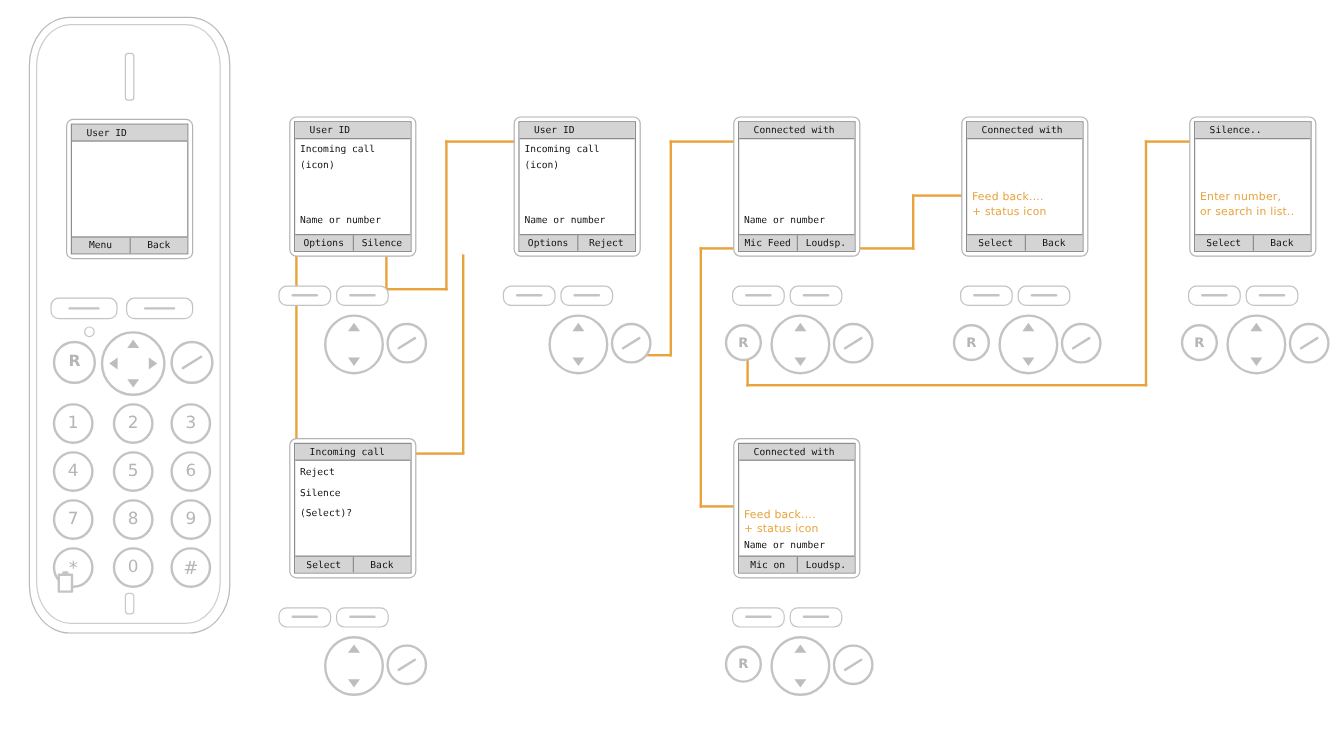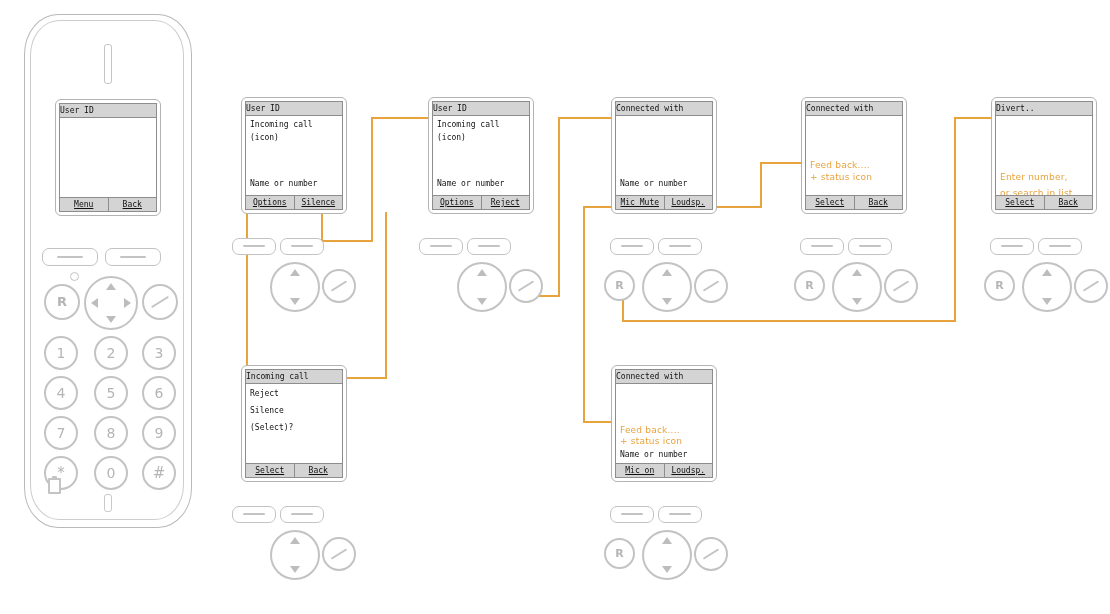--- a/index.html
+++ b/index.html
@@ -48,38 +48,38 @@
     position:absolute;left:0;top:0;right:0;bottom:0;
     border:1px solid #b3b3b3;border-radius:6px;background:#fff;
   }
   .scr-body{
     position:absolute;left:4px;top:4px;right:4px;bottom:4px;
     border:1px solid #8d8d8d;background:#fff;
     display:flex;flex-direction:column;
   }
   .scr-title{
     background:#d4d4d4;color:#111;border-bottom:1px solid #8d8d8d;
-    font-size:8px;line-height:13px;height:13px;padding-left:0;
+    font-size:8px;line-height:13px;height:13px;padding-left:12px;
     white-space:nowrap;overflow:hidden;letter-spacing:0px;
   }
   .scr-content{position:relative;flex:1;overflow:hidden;}
   .scr-line{
     position:absolute;left:4px;font-size:8px;line-height:9px;color:#111;
     white-space:nowrap;
   }
   .scr-line.orange{
     color:#E8A33D;font-family:"DejaVu Sans","Liberation Sans",sans-serif;
     font-size:9px;line-height:11px;font-weight:400;letter-spacing:.2px;
   }
   .scr-softkeys{
     display:flex;height:13px;border-top:1px solid #8d8d8d;background:#d4d4d4;
   }
   .softkey{
     flex:1;font-size:8px;line-height:13px;color:#111;text-align:center;
-    white-space:nowrap;overflow:hidden;text-decoration:underline;
+    white-space:nowrap;overflow:hidden;
   }
   .softkey.left{border-right:1px solid #8d8d8d;}
 
   
   .cluster{position:absolute;width:130px;height:80px;}
   .sk{
     position:absolute;top:0;width:42px;height:15px;
     border:1px solid #c3c3c3;border-radius:7px;background:#fff;
   }
   .sk:after{
@@ -307,21 +307,21 @@
   </div>
 
   <div class="screen" style="left:611px;top:97px;">
     <div class="scr-frame"></div>
     <div class="scr-body">
       <div class="scr-title">Connected with</div>
       <div class="scr-content">
         <div class="scr-line" style="top:63px;">Name or number</div>
       </div>
       <div class="scr-softkeys">
-        <div class="softkey left">Mic Mute</div>
+        <div class="softkey left">Mic Feed</div>
         <div class="softkey">Loudsp.</div>
       </div>
     </div>
   </div>
   <div class="cluster withR" style="left:604px;top:238px;">
     <div class="sk l" style="left:6px;"></div>
     <div class="sk r" style="left:54px;"></div>
     <div class="rkey">R</div>
     <div class="navdisc">
       <span class="up"></span>
@@ -351,24 +351,24 @@
     <div class="navdisc">
       <span class="up"></span>
       <span class="dn"></span>
     </div>
     <div class="endkey"></div>
   </div>
 
   <div class="screen" style="left:991px;top:97px;">
     <div class="scr-frame"></div>
     <div class="scr-body">
-      <div class="scr-title">Divert..</div>
-      <div class="scr-content">
-        <div class="scr-line orange" style="top:56px;text-align:center;">Enter number,</div>
-        <div class="scr-line orange" style="top:72px;">or search in list..</div>
+      <div class="scr-title">Silence..</div>
+      <div class="scr-content">
+        <div class="scr-line orange" style="top:44px;text-align:center;">Enter number,</div>
+        <div class="scr-line orange" style="top:56px;">or search in list..</div>
       </div>
       <div class="scr-softkeys">
         <div class="softkey left">Select</div>
         <div class="softkey">Back</div>
       </div>
     </div>
   </div>
   <div class="cluster withR" style="left:984px;top:238px;">
     <div class="sk l" style="left:6px;"></div>
     <div class="sk r" style="left:54px;"></div>

